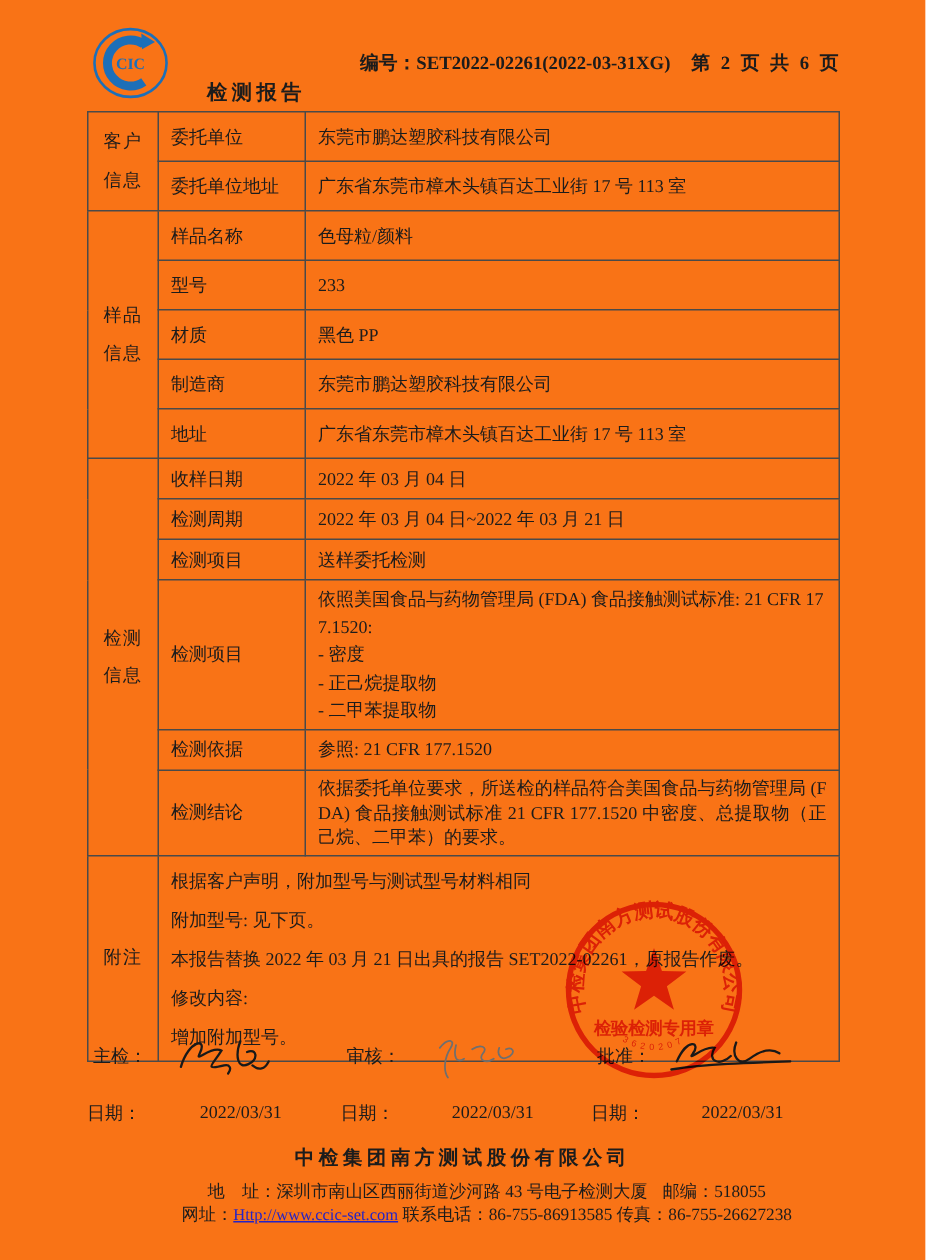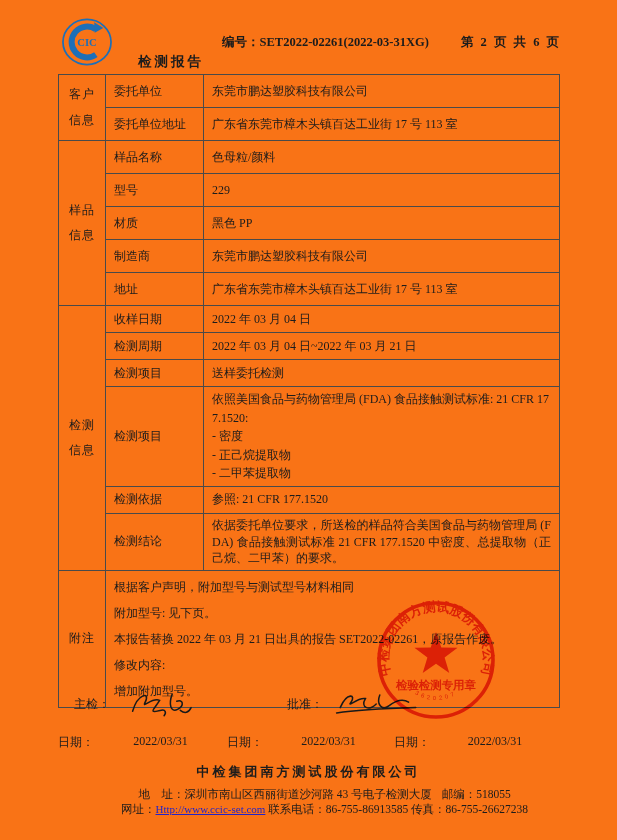--- a/index.html
+++ b/index.html
@@ -7,39 +7,39 @@
   .page {
     position:relative; width:617px; height:840px; background:#f97316;
     font-family:"Liberation Serif","DejaVu Serif",serif; color:#1c1c1c;
     overflow:hidden;
   }
   
   .hdr { position:absolute; top:16px; left:60px; right:56px; height:52px;
          display:flex; align-items:center; }
   .logo { width:54px; height:50px; flex:0 0 auto; }
   .hdr-title { margin-left:24px; font-size:13.5px; font-weight:bold; letter-spacing:3px;margin-top:40px; }
-  .hdr-no { margin-left:18px; font-size:12.5px; font-weight:bold; }
+  .hdr-no { margin-left:36px; font-size:12.5px; font-weight:bold; }
   .hdr-page { margin-left:auto; font-size:12.5px; font-weight:bold; letter-spacing:2px; }
   
   table.rpt { position:absolute; top:74px; left:58px; width:502px;
               border-collapse:collapse; table-layout:fixed;padding-left:14px; }
   table.rpt td { border:1px solid #4a4a4a; font-size:12px; padding:3px 8px;
                  vertical-align:middle; word-break:break-all; }
   td.sec { width:47px; text-align:center; white-space:pre-line; line-height:2.1;
            letter-spacing:1px; padding:2px; }
   td.lbl { width:98px; }
   td.val { padding-left:11px; }
   tr.h33 td { height:33px; }
   tr.h27 td { height:27px; }
   td.items   { white-space:pre-line; line-height:1.55; padding-top:5px; padding-bottom:5px; }
   td.concl   { text-align:justify; line-height:1.38; padding-top:4px; padding-bottom:4px; }
   td.notecell{ white-space:pre-line; line-height:2.18; padding-top:4px; padding-bottom:4px; }
   
-  .sign-row { position:absolute; top:684px; left:74px; width:502px;
-              display:grid; grid-template-columns:169px 167px 166px;gap:44px; }
+  .sign-row { position:absolute; top:684px; left:62px; width:502px;
+              display:grid; grid-template-columns:169px 167px 166px; }
   .sign-cell { display:flex; align-items:center; font-size:12px; height:40px; }
   .sig { height:36px; margin-left:10px; }
   .sig path { fill:none; stroke:#191919; stroke-width:1.7; stroke-linecap:round; }
   .sig.faint path { stroke:#6f6f6f; stroke-width:1.3; }
   .date-row { position:absolute; top:734px; left:58px; width:502px;
               display:grid; grid-template-columns:169px 167px 166px; font-size:12px; }
   .date-cell { display:flex; }
   .date-val { flex:1; text-align:center; }
   
   .stamp { position:absolute; left:374px; top:598px; width:124px; height:124px;
@@ -86,21 +86,21 @@
       </tr>
 
       <tr class="h33">
         <td class="sec" rowspan="5">样品
 信息</td>
         <td class="lbl">样品名称</td>
         <td class="val">色母粒/颜料</td>
       </tr>
       <tr class="h33">
         <td class="lbl">型号</td>
-        <td class="val">229</td>
+        <td class="val">233</td>
       </tr>
       <tr class="h33">
         <td class="lbl">材质</td>
         <td class="val">黑色 PP</td>
       </tr>
       <tr class="h33">
         <td class="lbl">制造商</td>
         <td class="val">东莞市鹏达塑胶科技有限公司</td>
       </tr>
       <tr class="h33">
@@ -147,20 +147,26 @@
 增加附加型号。</td>
       </tr>
     </tbody>
   </table>
 
   <div class="sign-row">
     <div class="sign-cell">
       <span>主检：</span>
       <svg class="sig" viewBox="0 0 90 40">
         <path d="M14,28 C20,8 34,6 28,18 C24,26 36,12 44,16 C38,26 30,31 46,27 C50,26 52,29 49,33 M58,9 C54,20 56,30 64,26 C72,22 70,14 63,17 M67,27 C72,31 76,30 79,24"></path>
+      </svg>
+    </div>
+    <div class="sign-cell">
+      <span>审核：</span>
+      <svg class="sig faint" viewBox="0 0 90 40">
+        <path d="M18,14 C24,6 30,8 26,14 C22,20 20,30 24,36 M30,12 C28,20 30,26 36,22 M42,15 C48,11 54,13 50,18 C46,23 52,26 58,22 M62,14 C60,20 64,24 70,20 C74,17 72,13 67,15"></path>
       </svg>
     </div>
     <div class="sign-cell">
       <span>批准：</span>
       <svg class="sig" viewBox="0 0 100 40">
         <path d="M8,24 C16,6 26,10 20,18 C15,25 28,12 36,14 C30,24 40,28 48,20 M52,10 C48,20 54,28 62,22 C70,16 78,14 84,18 M4,30 C30,26 60,25 92,24"></path>
       </svg>
     </div>
   </div>
 

